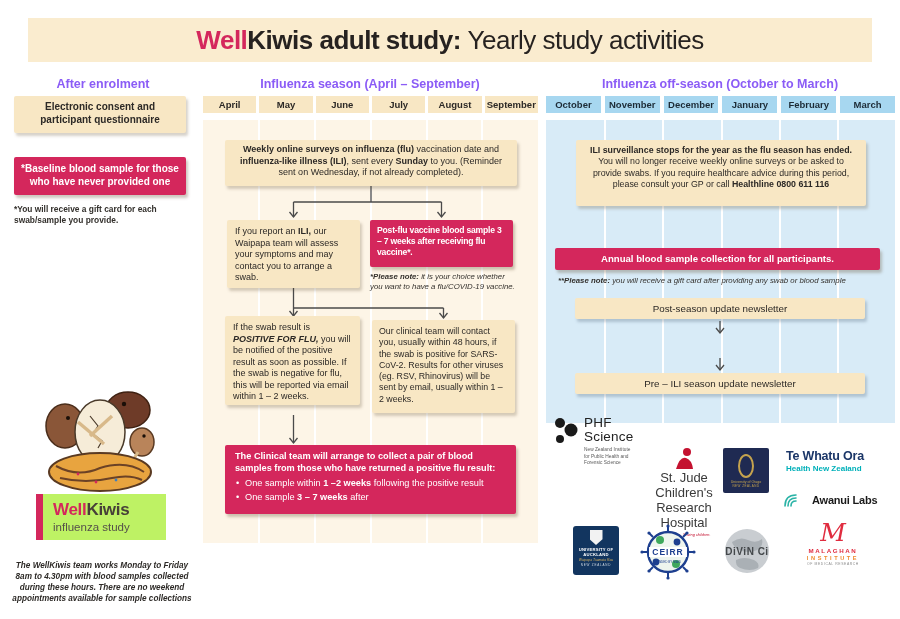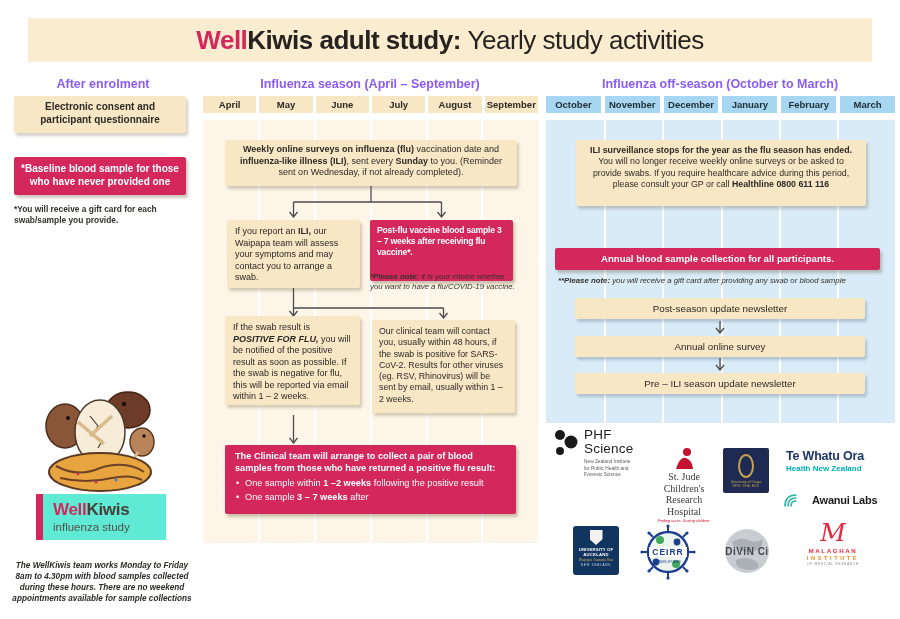--- a/index.html
+++ b/index.html
@@ -36,31 +36,31 @@
         font-size:9px;line-height:1.28;color:#2c2926;}
   .fbox.center{text-align:center;}
   .pinkbox{background:var(--pink);color:#ffffff;border-radius:2px;box-shadow:2px 3px 3px rgba(90,70,40,.3);}
   .note{font-size:7.8px;line-height:1.3;color:#33302c;}
   .bullet-line{position:relative;padding-left:10px;}
   .bullet-line::before{content:"•";position:absolute;left:1px;top:0;}
   .stepbox{background:var(--cream-box);border-radius:2px;box-shadow:2px 3px 3px rgba(70,90,110,.28);
            text-align:center;font-size:9.8px;line-height:21px;height:21px;color:#2c2926;}
   svg.flow{pointer-events:none;}
   
-  .wk-logo-box{background:#5eead4;border-left:7px solid var(--pink);padding:6px 0 0 10px;}
+  .wk-logo-box{background:#bef264;border-left:7px solid var(--pink);padding:6px 0 0 10px;}
   .wk-name{font-size:17px;font-weight:800;letter-spacing:-0.3px;color:#474038;}
   .wk-sub{font-size:11.5px;color:#55504a;margin-top:1px;}
   .hours-note{font-size:8.2px;font-weight:700;font-style:italic;text-align:center;line-height:1.35;color:#2d2a27;}
   .gift-note{font-size:8.4px;font-weight:700;line-height:1.3;color:#33302c;}
   
   .phf{display:flex;gap:5px;}
   .phf-name{font-size:13.5px;line-height:1.04;color:#222;letter-spacing:0.2px;}
   .phf-sub{font-size:4.8px;color:#5a5a5a;line-height:1.35;margin-top:3px;}
   .stjude{width:72px;text-align:center;}
-  .stjude-name{font-family:Liberation Serif, serif;font-size:10px;line-height:1.15;color:#3a3a3a;}
+  .stjude-name{font-family:Liberation Sans, sans-serif;font-size:13px;line-height:1.15;color:#3a3a3a;}
   .stjude-tag{font-size:3.9px;color:#c41230;font-style:italic;margin-top:1px;}
   .otago{width:46px;height:45px;background:#1f2a52;border-radius:2px;display:flex;flex-direction:column;
          align-items:center;justify-content:center;}
   .otago-o{width:16px;height:24px;border:2px solid #c5a34e;border-radius:50%;}
   .otago-t1{font-size:3.6px;color:#c5a34e;margin-top:2px;}
   .otago-t2{font-size:3px;color:#c5a34e;letter-spacing:0.5px;}
   .two-1{font-size:12.5px;font-weight:700;color:#1b3668;letter-spacing:-0.2px;}
   .two-2{font-size:8px;font-weight:700;color:#00b0b9;margin-top:1px;}
   .awanui{display:flex;align-items:center;gap:9px;}
   .awanui-label{font-size:11px;font-weight:700;color:#1a1a1a;letter-spacing:-0.2px;}
@@ -158,21 +158,21 @@
         <polyline points="237.5,196 241.5,201 245.5,196"></polyline>
       <path d="M91.5,298 V326"></path>
         <polyline points="87.5,321 91.5,326 95.5,321"></polyline>
     </g>
   </svg>
 
   <div class="abs fbox center" style="left:225px;top:140px;width:292px;height:46px;padding:4px 6px;"><span class="b">Weekly online surveys on influenza (flu)</span><span> vaccination date and </span><span class="b">influenza-like illness (ILI)</span><span>, sent every </span><span class="b">Sunday</span><span> to you. (Reminder sent on Wednesday, if not already completed).</span></div>
 
   <div class="abs fbox" style="left:227px;top:220px;width:133px;height:68px;padding:6px 8px;"><span>If you report an </span><span class="b">ILI,</span><span> our Waipapa team will assess your symptoms and may contact you to arrange a swab.</span></div>
 
-  <div class="abs pinkbox" style="left:370px;top:220px;width:143px;height:61px;padding:5px 7px;font-size:8.6px;font-weight:700;line-height:1.3;letter-spacing:-0.2px;">Post-flu vaccine blood sample 3 – 7 weeks after receiving flu vaccine*.</div>
+  <div class="abs pinkbox" style="left:370px;top:220px;width:143px;height:47px;padding:5px 7px;font-size:8.6px;font-weight:700;line-height:1.3;letter-spacing:-0.2px;">Post-flu vaccine blood sample 3 – 7 weeks after receiving flu vaccine*.</div>
 
   <div class="abs note" style="left:370px;top:272px;width:147px;"><span class="b i">*Please note:</span><span class="i"> it is your choice whether you want to have a flu/COVID-19 vaccine.</span></div>
 
   <div class="abs fbox" style="left:225px;top:316px;width:135px;height:89px;padding:6px 8px;"><span>If the swab result is </span><span class="b i">POSITIVE FOR FLU,</span><span> you will be notified of the positive result as soon as possible. If the swab is negative for flu, this will be reported via email within 1 – 2 weeks.</span></div>
 
   <div class="abs fbox" style="left:372px;top:320px;width:143px;height:93px;padding:6px 7px;font-size:8.8px;">Our clinical team will contact you, usually within 48 hours, if the swab is positive for SARS-CoV-2. Results for other viruses (eg. RSV, Rhinovirus) will be sent by email, usually within 1 – 2 weeks.</div>
 
   <div class="abs pinkbox" style="left:225px;top:445px;width:291px;height:69px;padding:6px 10px;font-size:9.2px;line-height:1.3;">
     <div class="b">The Clinical team will arrange to collect a pair of blood samples from those who have returned a positive flu result:</div>
     <div class="bullet-line" style="margin-top:3px;"><span>One sample within </span><span class="b">1 –2 weeks</span><span> following the positive result</span></div>
@@ -207,24 +207,23 @@
     </g>
   </svg>
 
   <div class="abs fbox center" style="left:576px;top:140px;width:290px;height:66px;padding:5px 8px;font-size:8.8px;"><span class="b">ILI surveillance stops for the year as the flu season has ended.</span><span> You will no longer receive weekly online surveys or be asked to provide swabs. If you require healthcare advice during this period, please consult your GP or call </span><span class="b">Healthline 0800 611 116</span></div>
 
   <div class="abs pinkbox" style="left:555px;top:248px;width:325px;height:22px;font-size:9.6px;font-weight:700;text-align:center;line-height:22px;">Annual blood sample collection for all participants.</div>
 
   <div class="abs note" style="left:558px;top:276px;width:330px;"><span class="b i">**Please note:</span><span class="i"> you will receive a gift card after providing any swab or blood sample</span></div>
 
   <div class="abs stepbox" style="left:575px;top:298px;width:290px;">Post-season update newsletter</div>
-  <div class="abs stepbox" style="left:575px;top:336px;width:290px;">Annual online survey</div>
   <div class="abs stepbox" style="left:575px;top:373px;width:290px;">Pre – ILI season update newsletter</div>
 
-  <div class="abs phf" style="left:553px;top:428px;">
+  <div class="abs phf" style="left:553px;top:416px;">
     <svg width="26" height="30" viewBox="0 0 26 30">
       <circle cx="7" cy="7" r="5" fill="#1a1a1a"></circle>
       <circle cx="18" cy="14" r="6.5" fill="#1a1a1a"></circle>
       <circle cx="7" cy="23" r="4" fill="#1a1a1a"></circle>
     </svg>
     <div>
       <div class="phf-name">PHF</div>
       <div class="phf-name">Science</div>
       <div class="phf-sub">
         <div>New Zealand Institute</div>

